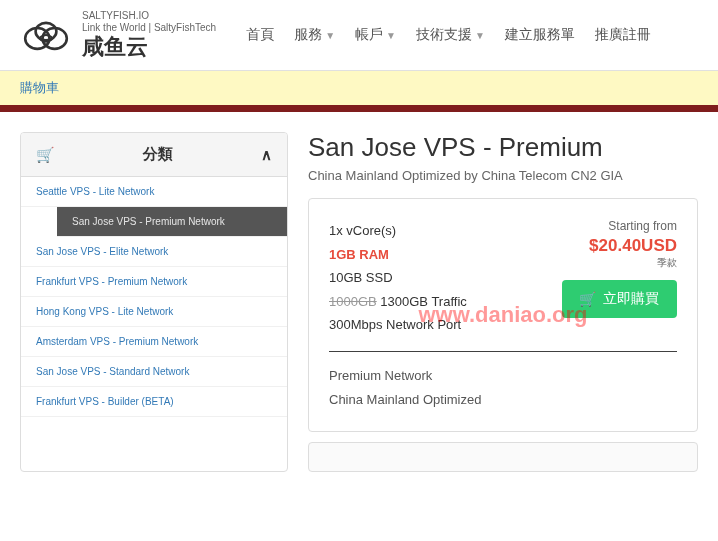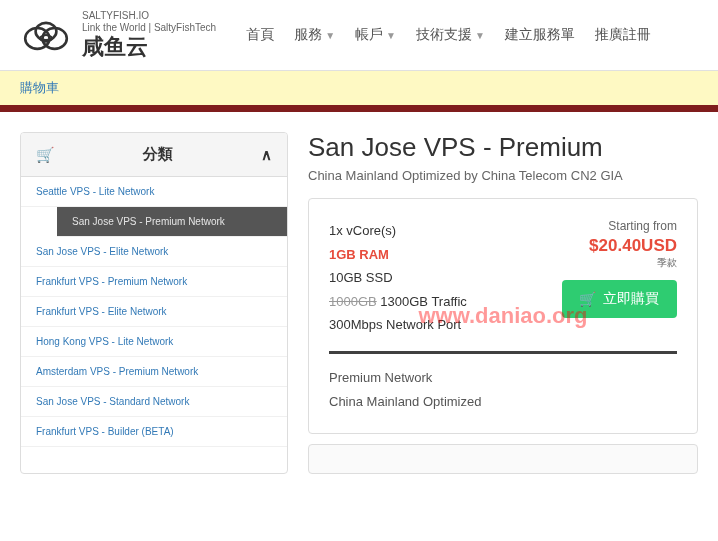--- a/index.html
+++ b/index.html
@@ -41,21 +41,21 @@
     .product-specs { display: flex; justify-content: space-between; align-items: flex-start; }
     .specs-left { font-size: 13px; line-height: 1.8; }
     .specs-left .strikethrough { text-decoration: line-through; color: #999; }
     .specs-left .highlight { color: #e74c3c; font-weight: bold; }
     .specs-right { text-align: right; }
     .starting-from { font-size: 12px; color: #666; margin-bottom: 3px; }
     .price { font-size: 17px; font-weight: bold; color: #e74c3c; text-align: right; }
     .price-period { font-size: 10px; color: #666; margin-bottom: 10px; }
     .buy-btn { background: #2ecc71; color: #fff; border: none; padding: 10px 18px; border-radius: 4px; cursor: pointer; font-size: 14px; display: flex; align-items: center; gap: 6px; }
 
-    .product-tags { margin-top: 15px; border-top: 3px solid #404040; padding-top: 12px; }
+    .product-tags { margin-top: 15px; border-top: 1px solid #404040; padding-top: 12px; }
     .tag-item { font-size: 13px; color: #555; line-height: 1.8; }
 
     
     .watermark { position: absolute; top: 50%; left: 50%; transform: translate(-50%, -50%); font-size: 22px; font-weight: bold; color: rgba(255,0,0,0.4); pointer-events: none; white-space: nowrap; }
 
     
     .bottom-card { border: 1px solid #ddd; border-radius: 4px; margin-top: 10px; height: 30px; background: #fafafa; }
   </style>
 </head>
 <body>
@@ -106,21 +106,20 @@
     <div class="sidebar-header">
       <span>🛒</span>
       <span>分類</span>
       <span>∧</span>
     </div>
     <div class="sidebar-items">
       <a href="#" class="">Seattle VPS - Lite Network</a>
       <a href="#" class="active">San Jose VPS - Premium Network</a>
       <a href="#">San Jose VPS - Elite Network</a>
       <a href="#">Frankfurt VPS - Premium Network</a>
-      <a href="#">Frankfurt VPS - Elite Network</a>
       <a href="#">Hong Kong VPS - Lite Network</a>
       <a href="#">Amsterdam VPS - Premium Network</a>
       <a href="#">San Jose VPS - Standard Network</a>
       <a href="#">Frankfurt VPS - Builder (BETA)</a>
     </div>
   </div>
 
   <div class="product-panel">
     <div class="product-title">San Jose VPS - Premium</div>
     <div class="product-subtitle">China Mainland Optimized by China Telecom CN2 GIA</div>

